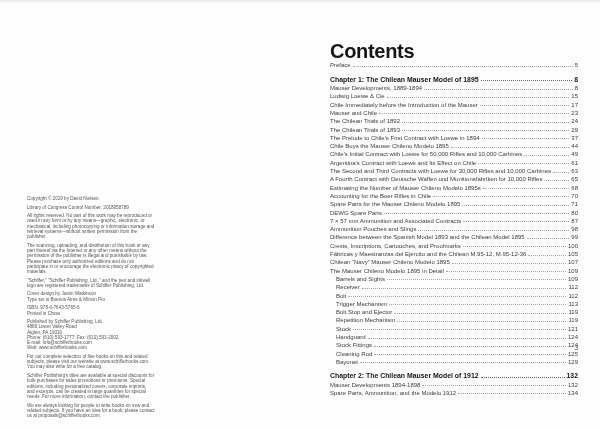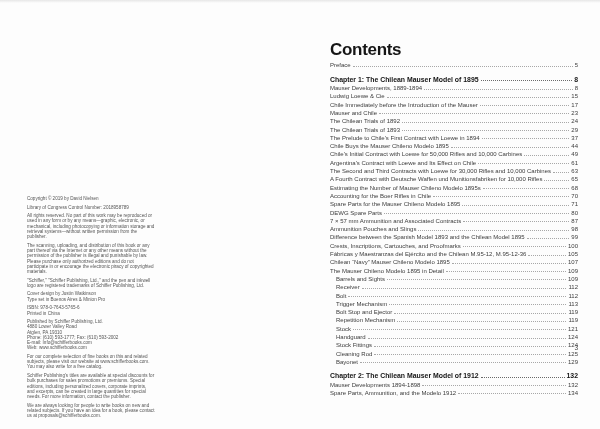--- a/index.html
+++ b/index.html
@@ -25,21 +25,21 @@
     font-size:4.6px;line-height:1.14;color:#555;
   }
   .colophon p{
     margin:0 0 3.4px 0;
     white-space:pre-line;
   }
   
   .right-page{position:absolute;left:300px;top:0;width:300px;height:429px;}
   .contents-title{
     position:absolute;left:30px;top:40px;
-    font-size:17px;font-weight:bold;letter-spacing:-0.3px;color:#161616;
+    font-size:20px;font-weight:bold;letter-spacing:-0.3px;color:#161616;
     margin:0;
   }
   .toc{
     position:absolute;left:30px;top:60px;width:248px;
     color:#3c3c3c;
   }
   .row{
     display:flex;align-items:flex-end;
     height:8.3px;font-size:6px;
   }

